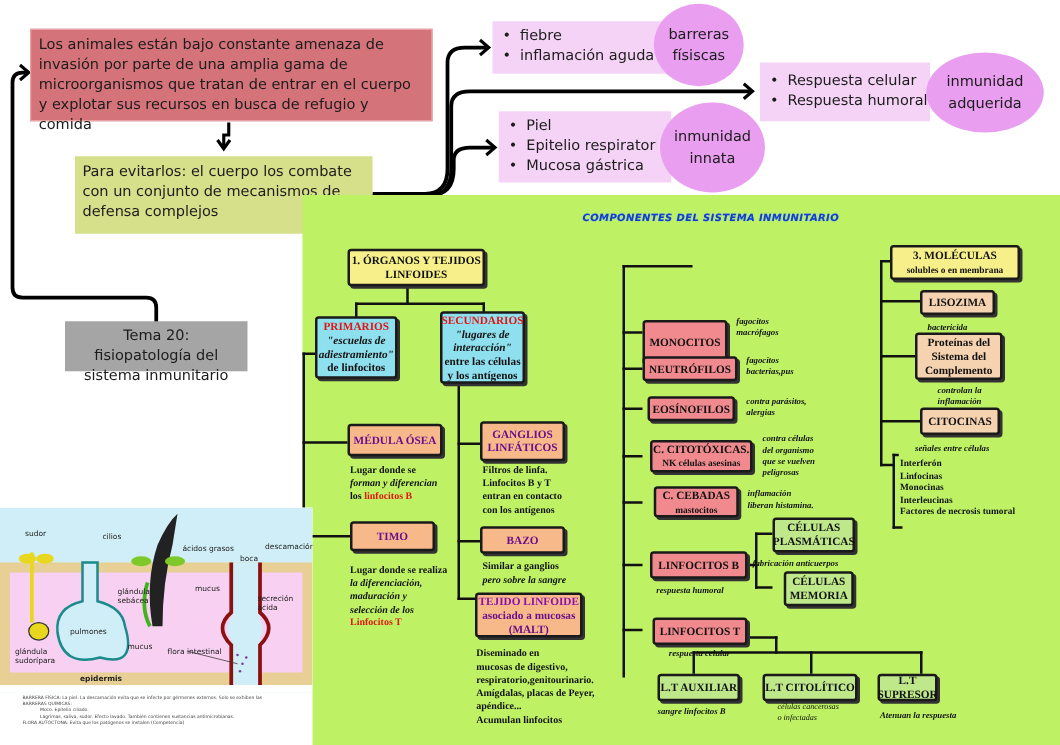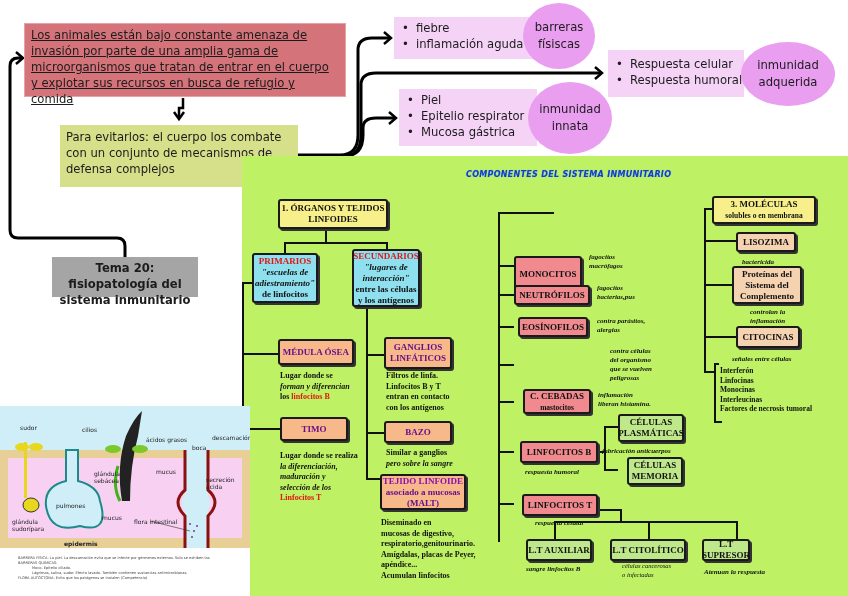--- a/index.html
+++ b/index.html
@@ -4,21 +4,21 @@
 <style>
   * { box-sizing: border-box; margin: 0; padding: 0; }
   html, body { width: 848px; height: 596px; overflow: hidden; background: #ffffff; }
   body { position: relative; font-family: "DejaVu Sans", sans-serif; }
   .abs { position: absolute; }
 
   
   .node { position: absolute; font-family: "DejaVu Sans", sans-serif; color: #1c1c1c; font-size: 11.6px; line-height: 16px; }
   .n-red { background: #d5737a; border: 1px solid #e8a2a6; padding: 3px 6px; }
   .n-green { background: #d6df89; padding: 4px 6px; }
-  .n-gray { background: #a5a5a5; padding: 3px 6px; text-align: center; font-weight: bold; }
+  .n-gray { background: #a5a5a5; padding: 3px 6px; text-align: center; }
   .n-pink { background: #f5d3f7; padding: 3px 6px; }
   .n-pink ul { list-style: none; }
   .n-pink li { position: relative; padding-left: 16px; white-space: nowrap; }
   .n-pink li::before { content: "•"; position: absolute; left: 2px; top: 0; }
   .bubble { position: absolute; background: #e99ef0; border-radius: 50%; display: flex; align-items: center; justify-content: center; text-align: center; font-size: 11.6px; line-height: 17px; color: #1c1c1c; }
 
   
   .scan { position: absolute; left: 242px; top: 156px; width: 606px; height: 440px; background: #bef264; }
   .scan-title { position: absolute; left: 224px; top: 14px; font-family: "DejaVu Sans", sans-serif; font-weight: bold; font-style: italic; font-size: 8px; color: #1340c8; letter-spacing: 0.3px; text-shadow: 0 0 1px #6ea2ff; }
   .box { position: absolute; border: 2px solid #1a1a1a; border-radius: 3px; box-shadow: 2px 2px 0 #333; font-family: "Liberation Serif", serif; font-weight: bold; text-align: center; font-size: 9px; line-height: 11px; color: #111; display: flex; flex-direction: column; justify-content: center; align-items: center; }
@@ -51,21 +51,21 @@
   <path d="M174,112 L179,119 L184,112" fill="none" stroke="#000" stroke-width="2.5"></path>
 
   <path d="M298,155 L340,155 Q358,155 358,135 L358,50 Q358,38 372,38 L390,38" fill="none" stroke="#000" stroke-width="3"></path>
   <path d="M384,32 L391,38 L384,44" fill="none" stroke="#000" stroke-width="2.5"></path>
   <path d="M298,157 L342,157 Q361,157 361,135 L361,85 Q361,73 376,73 L600,73" fill="none" stroke="#000" stroke-width="3"></path>
   <path d="M595,67 L602,73 L595,79" fill="none" stroke="#000" stroke-width="2.5"></path>
   <path d="M298,156 L344,156 Q363,156 363,135 L363,128 Q363,118 376,118 L395,118" fill="none" stroke="#000" stroke-width="3"></path>
   <path d="M389,112 L396,118 L389,124" fill="none" stroke="#000" stroke-width="2.5"></path>
 </svg>
 
-<div class="node n-red" style="left:24px;top:23px;width:322px;height:74px;text-decoration:underline;">
+<div class="node n-red" style="left:24px;top:23px;width:322px;height:74px;">
   <span>Los animales están bajo constante amenaza de invasión por parte de una amplia gama de microorganismos que tratan de entrar en el cuerpo y explotar sus recursos en busca de refugio y comida</span>
 </div>
 <div class="node n-green" style="left:60px;top:125px;width:238px;height:62px;">
   <span>Para evitarlos: el cuerpo los combate con un conjunto de mecanismos de defensa complejos</span>
 </div>
 <div class="node n-gray" style="left:52px;top:257px;width:146px;height:40px;">
   <span>Tema 20: fisiopatología del sistema inmunitario</span>
 </div>
 
 <div class="node n-pink" style="left:394px;top:17px;width:140px;height:42px;">
@@ -219,20 +219,24 @@
   </div>
 
   <div class="box p" style="left:276px;top:161px;width:70px;height:20px;">
     <span>EOSÍNOFILOS</span>
   </div>
   <div class="note it" style="left:355px;top:161px;font-size:7px;line-height:9px;">
     <div>contra parásitos,</div>
     <div>alergias</div>
   </div>
 
+  <div class="box p" style="left:278px;top:196px;width:82px;height:26px;">
+    <span>C. CITOTÓXICAS.</span>
+    <span style="font-size:7.5px;">NK células asesinas</span>
+  </div>
   <div class="note it" style="left:368px;top:191px;font-size:7px;line-height:9px;">
     <div>contra células</div>
     <div>del organismo</div>
     <div>que se vuelven</div>
     <div>peligrosas</div>
   </div>
 
   <div class="box p" style="left:281px;top:233px;width:68px;height:25px;">
     <span>C. CEBADAS</span>
     <span style="font-size:7.5px;">mastocitos</span>

